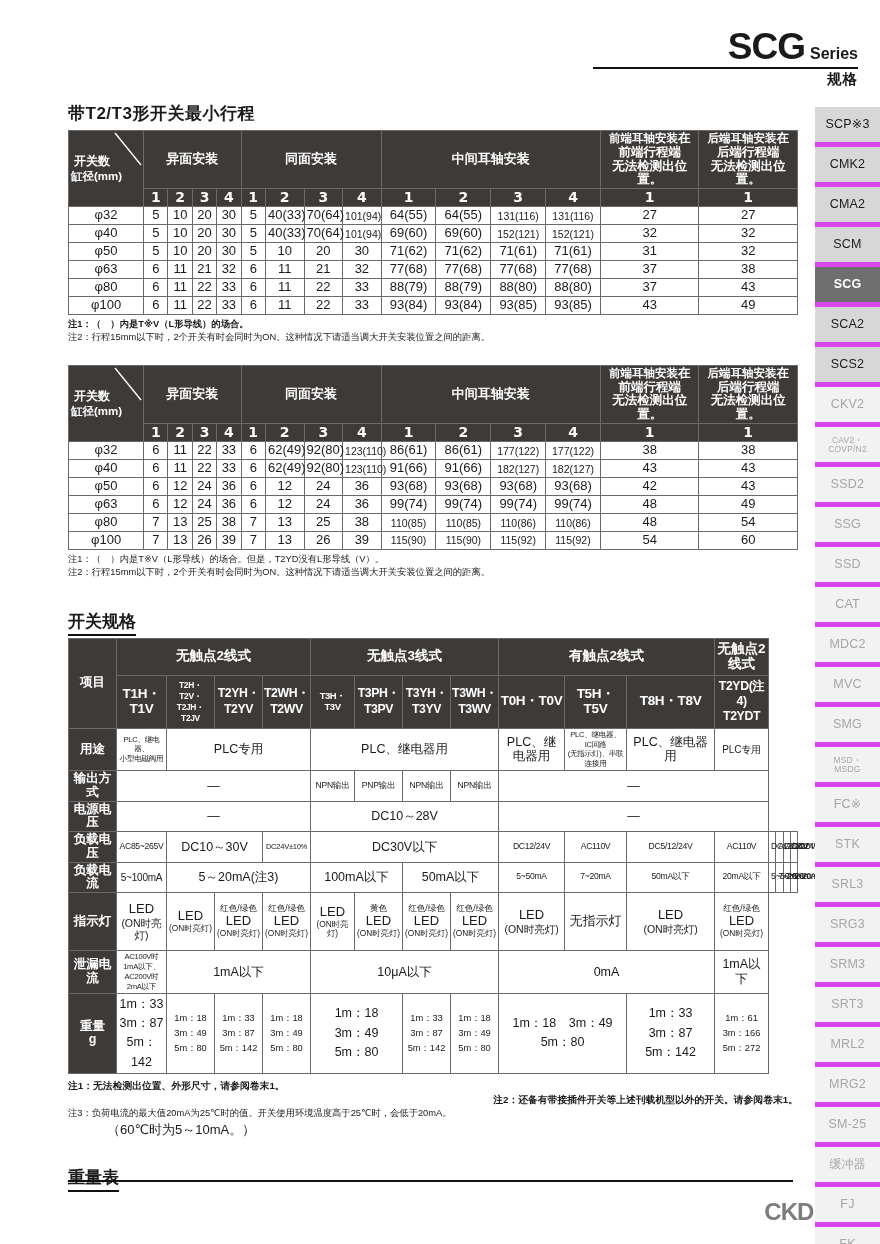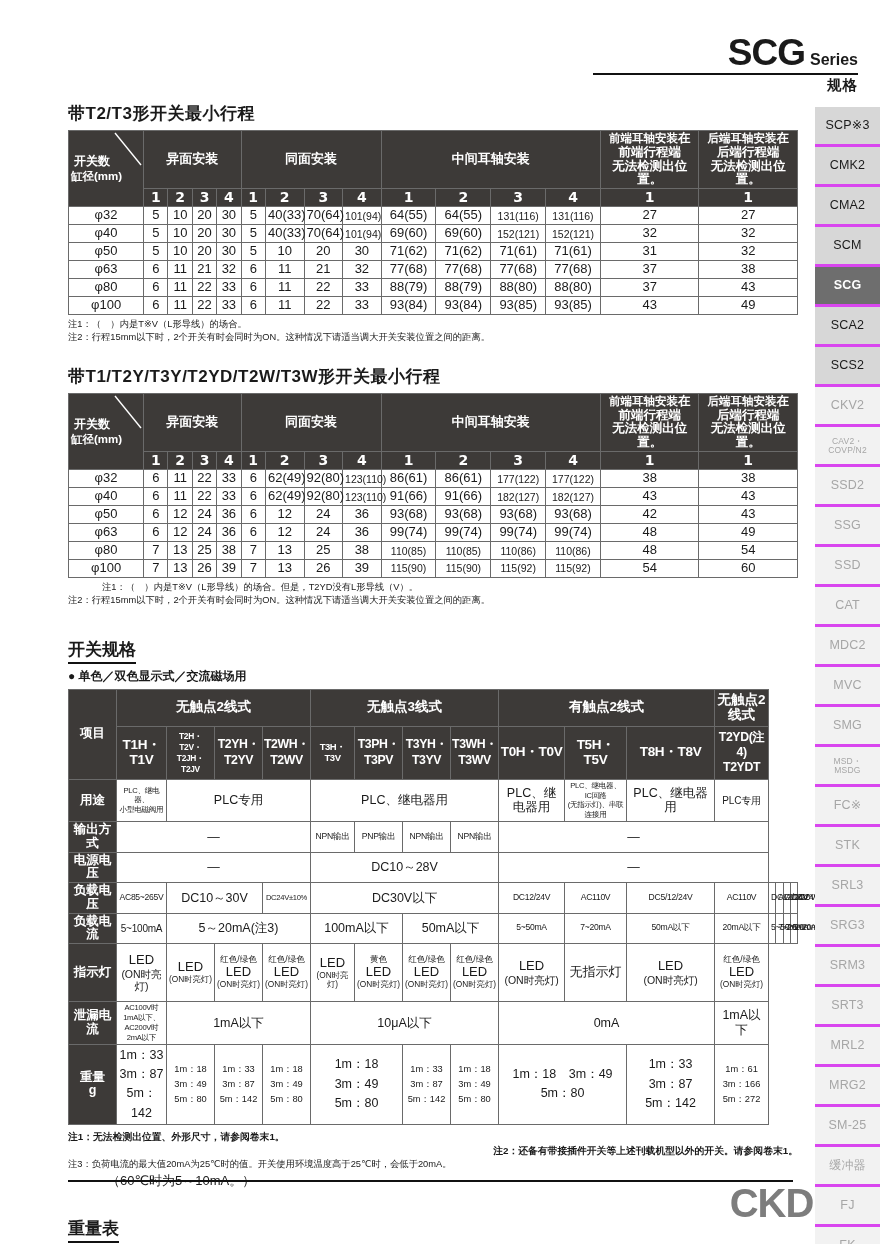--- a/index.html
+++ b/index.html
@@ -18,32 +18,32 @@
 
   
   .sidebar {
     position:absolute; top:107px; right:0; width:65px;
     display:flex; flex-direction:column;
     z-index:5;
   }
   .side-item {
     height:40px; display:flex; align-items:center; justify-content:center;
     font-size:12.5px; letter-spacing:.2px;
-    border-bottom:3px solid #d946ef;
+    border-bottom:5px solid #d946ef;
     background:#d7d7d7; color:#1a1a1a;
     text-align:center; line-height:1.05;
   }
   .side-item.dim { background:#f2f2f2; color:#a6a6a6; }
   .side-item.active { background:#6e6e6e; color:#ffffff; font-weight:bold; }
   .side-item.small { font-size:8.5px; }
   .side-item.cn { font-size:12px; }
 
   
   .header {
-    position:absolute; top:34px; right:22px; width:265px; text-align:right;
+    position:absolute; top:28px; right:22px; width:265px; text-align:right;
   }
   .hdr-title { font-size:37px; font-weight:bold; letter-spacing:-1px; line-height:1; }
   .hdr-title .ser { font-size:16px; font-weight:bold; letter-spacing:0; margin-left:5px;}
   .hdr-rule { border-bottom:2.5px solid #111; margin:2px 0 1px 0; }
   .hdr-sub { font-size:14.5px; font-weight:bold; letter-spacing:1px; }
 
   
   .content { position:absolute; left:68px; top:0; width:730px; }
 
   h2.sect {
@@ -85,21 +85,21 @@
   .t-spec td.xs { font-size:7.6px; letter-spacing:-.3px; line-height:1.3;}
   .t-spec td.m { font-size:10px; letter-spacing:-.2px;}
   .led-big { font-size:13px; }
   .led-sm { font-size:8.3px; }
   .led-col { font-size:8.6px; }
   .wt-cell { font-size:11px; line-height:1.55; }
   .wt-cell.sm { font-size:9.3px; line-height:1.6; }
 
   
   .footer { position:absolute; bottom:18px; right:22px; display:flex; align-items:baseline; gap:18px;}
-  .ckd { font-size:40px; font-weight:bold; color:#7d7d7d; letter-spacing:-1px; }
+  .ckd { font-size:24px; font-weight:bold; color:#7d7d7d; letter-spacing:-1px; }
   .pgno { font-size:16px; color:#111; }
   .footer-rule { position:absolute; left:68px; right:87px; bottom:62px; border-bottom:2px solid #111; }
 </style>
 </head>
 <body>
 
 <div class="page">
 
   <div class="header">
     <div class="hdr-title">
@@ -295,27 +295,26 @@
             <td>93(84)</td>
             <td>93(84)</td>
             <td>93(85)</td>
             <td>93(85)</td>
             <td>43</td>
             <td>49</td>
           </tr>
         </tbody>
       </table>
     <div class="notes" id="notes1">
-        <div style="font-weight: normal;">注1：（　）内是T※V（L形导线）的场合。</div>
+        <div style="font-weight: bold;">注1：（　）内是T※V（L形导线）的场合。</div>
         <div style="font-weight: normal;">注2：行程15mm以下时，2个开关有时会同时为ON。这种情况下请适当调大开关安装位置之间的距离。</div>
       </div>
 
     
     <div style="height:20px"></div>
-    <h2 class="sect">带T1/T2Y/T3Y/T2YD/T2W/T3W形开关最小行程</h2>
     <table class="stroke t-stroke" id="tbl2">
         <colgroup>
           <col style="width: 74px;">
           <col style="width: 24px;">
           <col style="width: 24px;">
           <col style="width: 24px;">
           <col style="width: 24px;">
           <col style="width: 24px;">
           <col style="width: 38px;">
           <col style="width: 38px;">
@@ -458,28 +457,27 @@
             <td class="md">115(90)</td>
             <td class="md">115(90)</td>
             <td class="md">115(92)</td>
             <td class="md">115(92)</td>
             <td>54</td>
             <td>60</td>
           </tr>
         </tbody>
       </table>
     <div class="notes" id="notes2">
-        <div style="font-weight: normal; margin-left: 34px;">注1：（　）内是T※V（L形导线）的场合。但是，T2YD没有L形导线（V）。</div>
+        <div style="font-weight: normal;">注1：（　）内是T※V（L形导线）的场合。但是，T2YD没有L形导线（V）。</div>
         <div style="font-weight: normal;">注2：行程15mm以下时，2个开关有时会同时为ON。这种情况下请适当调大开关安装位置之间的距离。</div>
       </div>
 
     
     <div style="height:30px"></div>
     <div class="sect-under">开关规格</div>
-    <div class="bullet-line">● 单色／双色显示式／交流磁场用</div>
     <table class="stroke t-spec" id="tblspec">
         <colgroup>
           <col style="width: 48px;">
           <col style="width: 50px;">
           <col style="width: 48px;">
           <col style="width: 48px;">
           <col style="width: 48px;">
           <col style="width: 44px;">
           <col style="width: 48px;">
           <col style="width: 48px;">

